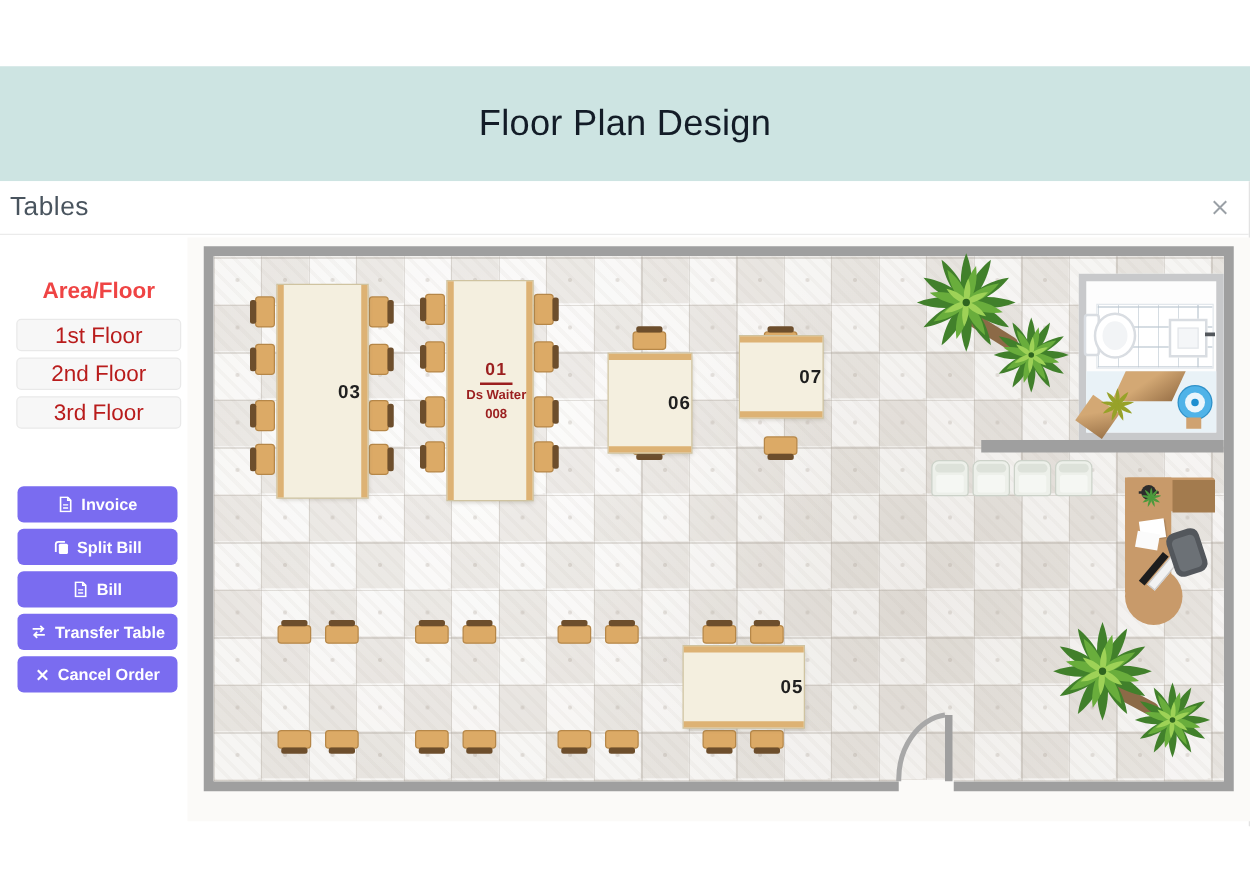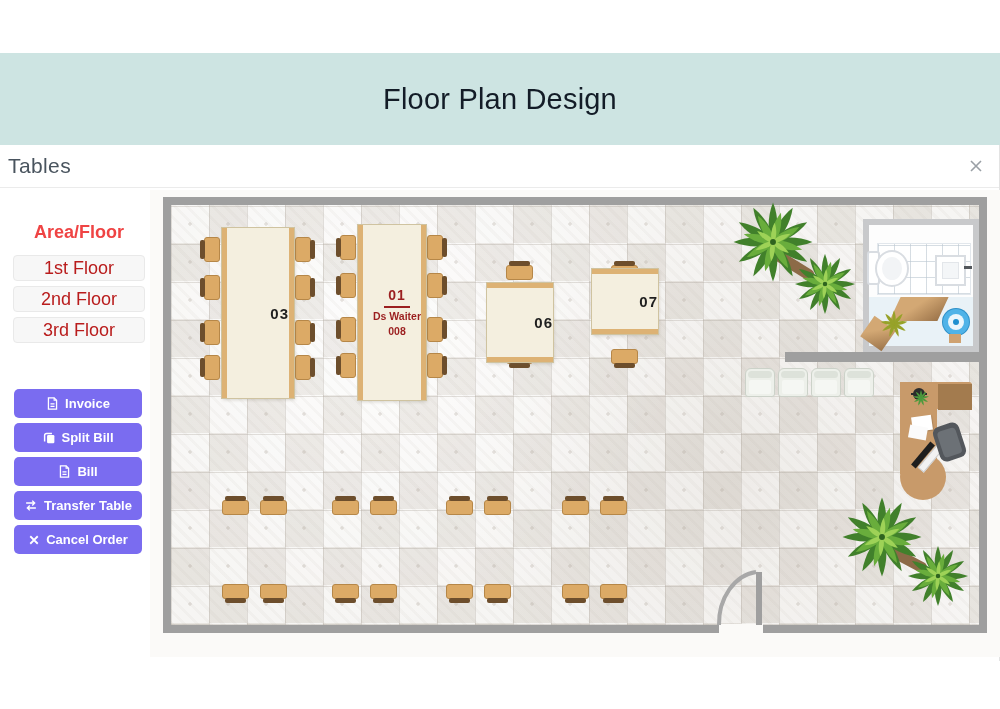--- a/index.html
+++ b/index.html
@@ -293,20 +293,23 @@
       <i class="chair horiz b" style="left:161px;top:379px"></i>
       <i class="chair horiz b" style="left:199px;top:379px"></i>
       <i class="chair horiz t" style="left:275px;top:295px"></i>
       <i class="chair horiz t" style="left:313px;top:295px"></i>
       <i class="chair horiz b" style="left:275px;top:379px"></i>
       <i class="chair horiz b" style="left:313px;top:379px"></i>
       <i class="chair horiz t" style="left:391px;top:295px"></i>
       <i class="chair horiz t" style="left:429px;top:295px"></i>
       <i class="chair horiz b" style="left:391px;top:379px"></i>
       <i class="chair horiz b" style="left:429px;top:379px"></i>
+      <div class="table h" style="left:376px;top:312px;width:96px;height:65px">
+        <span class="tnum">05</span>
+      </div>
 
       <div class="partition"></div>
 
       <div class="bathroom">
         <div class="bath-tiles"></div>
         <div class="toilet-tank"></div>
         <div class="toilet-bowl"></div>
         <div class="bath-sink"></div>
         <div class="bath-faucet"></div>
         <div class="bath-lower"></div>

